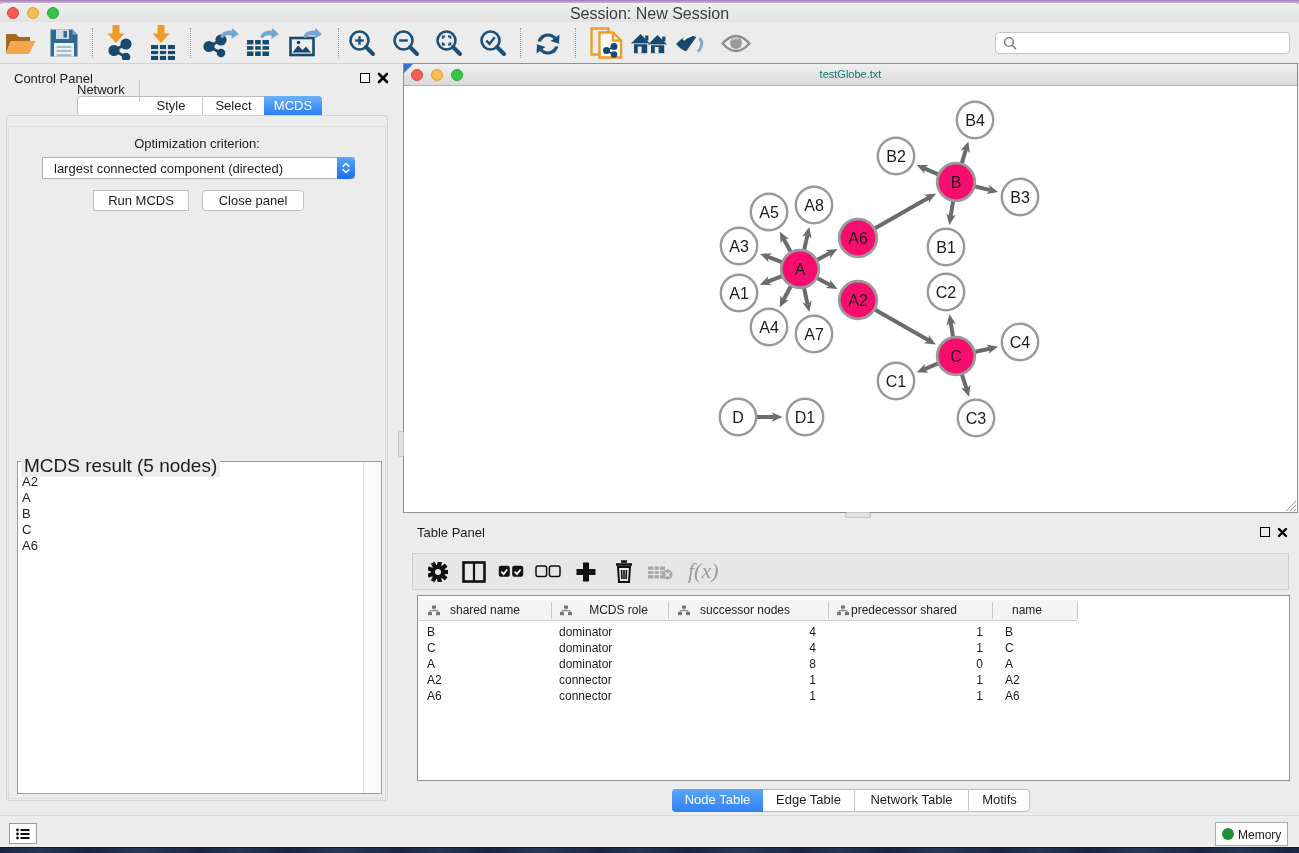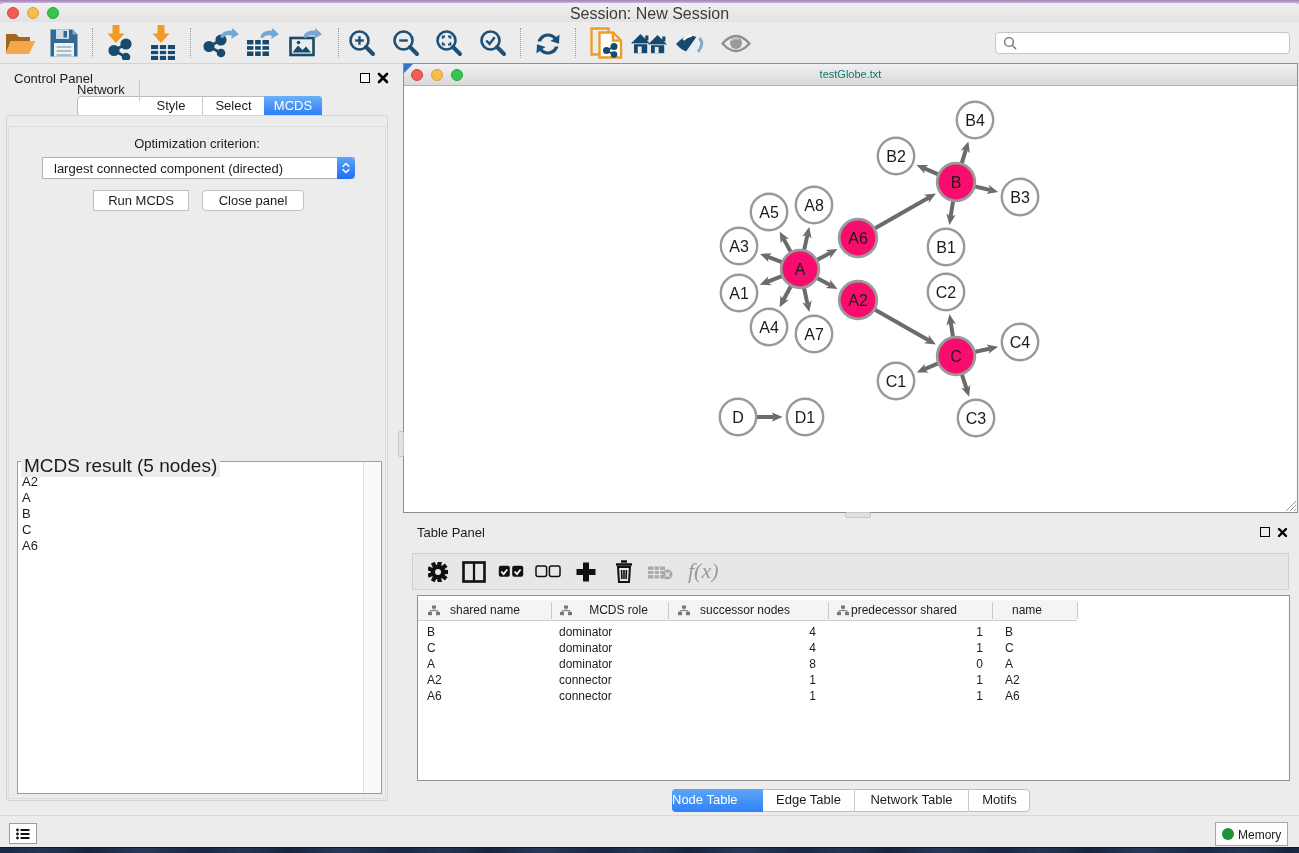--- a/index.html
+++ b/index.html
@@ -425,21 +425,21 @@
 <div id="trows" class="abs" style="left:418px;top:621px;width:871px;height:160px;font-size:12px;color:#1c1c1c;">
 <div class="abs" style="left:9px;top:3px;line-height:16px;">B<br>C<br>A<br>A2<br>A6</div>
 <div class="abs" style="left:141px;top:3px;line-height:16px;">dominator<br>dominator<br>dominator<br>connector<br>connector</div>
 <div class="abs" style="left:298px;top:3px;width:100px;text-align:right;line-height:16px;">4<br>4<br>8<br>1<br>1</div>
 <div class="abs" style="left:465px;top:3px;width:100px;text-align:right;line-height:16px;">1<br>1<br>0<br>1<br>1</div>
 <div class="abs" style="left:587px;top:3px;line-height:16px;">B<br>C<br>A<br>A2<br>A6</div>
 </div>
 
 <div id="btabs" class="abs" style="left:672px;top:789px;width:360px;height:23px;font-size:13px;">
 <div class="abs" style="left:0;top:0;width:358px;height:23px;background:#fff;border:1px solid #bcbcbc;border-radius:4px;"></div>
-<div class="abs" style="left:0;top:0;width:91px;height:23px;background:linear-gradient(#5ea5f7,#2f82f5);border-radius:4px 0 0 4px;color:#fff;text-align:left;line-height:22px;">Node Table</div>
+<div class="abs" style="left:0;top:0;width:91px;height:23px;background:linear-gradient(#5ea5f7,#2f82f5);border-radius:4px 0 0 4px;color:#fff;text-align:center;line-height:22px;">Node Table</div>
 <div class="abs" style="left:91px;top:0;width:92px;height:23px;border-right:1px solid #c8c8c8;color:#1c1c1c;text-align:center;line-height:22px;">Edge Table</div>
 <div class="abs" style="left:183px;top:0;width:114px;height:23px;border-right:1px solid #c8c8c8;color:#1c1c1c;text-align:center;line-height:22px;">Network Table</div>
 <div class="abs" style="left:297px;top:0;width:61px;height:23px;color:#1c1c1c;text-align:center;line-height:22px;">Motifs</div>
 </div>
 
 <div class="abs" style="left:0;top:815px;width:1299px;height:32px;background:#ececec;border-top:1px solid #d8d8d8;"></div>
 <div class="abs" style="left:9px;top:823px;width:28px;height:21px;background:#fdfdfd;border:1px solid #9c9c9c;"></div>
 <svg class="abs" style="left:16px;top:828px;" width="14" height="12" viewBox="0 0 14 12">
     <circle cx="1.5" cy="2" r="1.4" fill="#111"></circle>
     <circle cx="1.5" cy="6" r="1.4" fill="#111"></circle>

